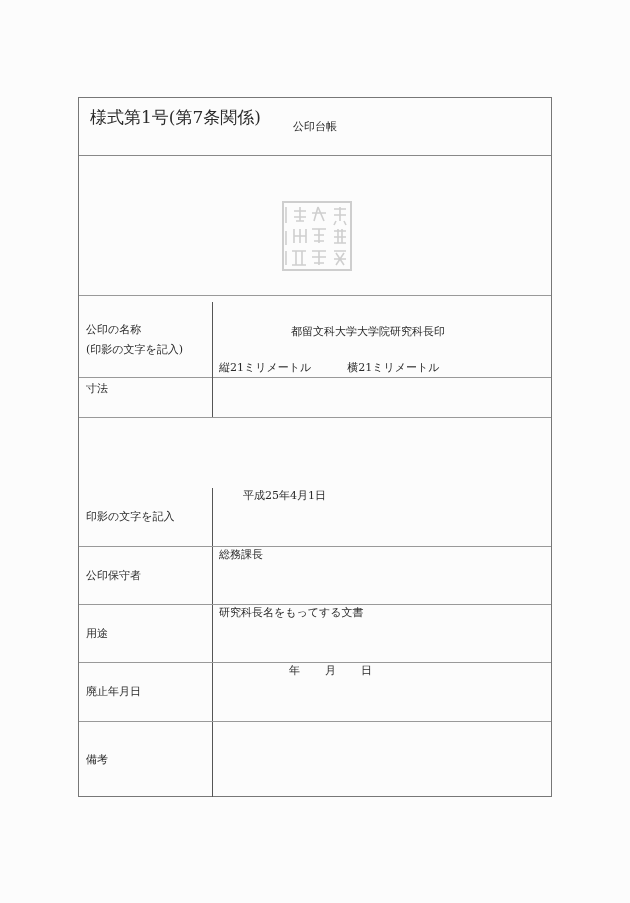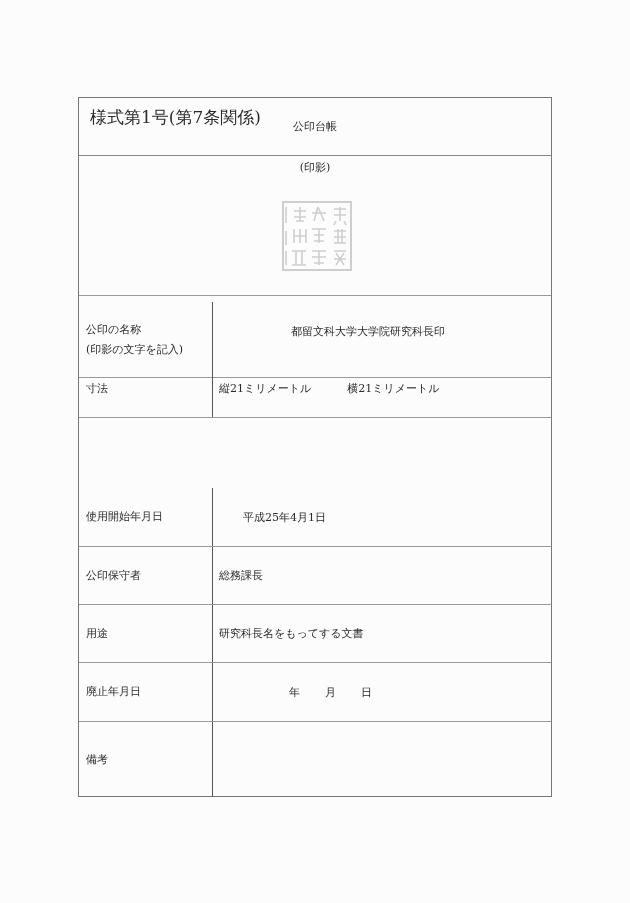--- a/index.html
+++ b/index.html
@@ -51,40 +51,39 @@
     .cell-label {
       position: absolute; left: 0; top: 0; bottom: 0; width: 134px;
       border-right: 1.5px solid #555;
       box-sizing: border-box;
       display: flex; flex-direction: column; justify-content: center;
       padding-left: 7px;
       font-size: 11px; line-height: 20px;
     }
     .cell-value {
       position: absolute; left: 134px; top: 0; bottom: 0; right: 0;
-      display: flex; align-items: center;
+      display: flex; 
       padding-left: 6px;
       font-size: 11px;
     }
     .cell-value.center { justify-content: center; padding-left: 0; padding-right: 28px; }
     .gap { display: inline-block; }
   </style>
 </head>
 <body>
 
 <div class="form-label">様式第1号(第7条関係)</div>
 
 <div class="ledger">
 
   <div class="title-row">
     <span>公印台帳</span>
   </div>
 
   <div class="seal-row">
-    <div class="seal-caption">(印影)</div>
     <svg class="seal-image" viewBox="0 0 70 70" xmlns="http://www.w3.org/2000/svg">
       <rect x="1" y="1" width="68" height="68" fill="none" stroke="#aaa" stroke-width="2"></rect>
       <g fill="none" stroke="#aaa" stroke-width="1.6">
 
         <path d="M52 8 h12 M58 6 v14 M52 14 h12 M54 20 l-2 4 M62 20 l2 4"></path>
         <path d="M52 30 h12 M56 28 v14 M60 28 v14 M52 36 h12 M52 42 h12"></path>
         <path d="M52 50 h12 M54 52 l8 12 M62 52 l-8 12 M52 58 h12"></path>
 
         <path d="M36 6 l-4 14 M36 6 l6 14 M30 12 h14"></path>
         <path d="M30 28 h14 M37 28 v14 M32 34 l10 0 M32 40 h10"></path>
@@ -116,21 +115,21 @@
     <div class="cell-value">
       <span>縦21ミリメートル</span>
       <span class="gap" style="width:36px;"></span>
       <span>横21ミリメートル</span>
     </div>
   </div>
 
 
   <div class="data-row" style="top:390px;height:59px;">
     <div class="cell-label">
-      <span>使用開始年月日</span>
+      <span>印影の文字を記入</span>
     </div>
     <div class="cell-value" style="padding-left:30px;">
       <span>平成25年4月1日</span>
     </div>
   </div>
 
   <div class="data-row" style="top:507px;height:58px;">
     <div class="cell-label">
       <span>用途</span>
     </div>

